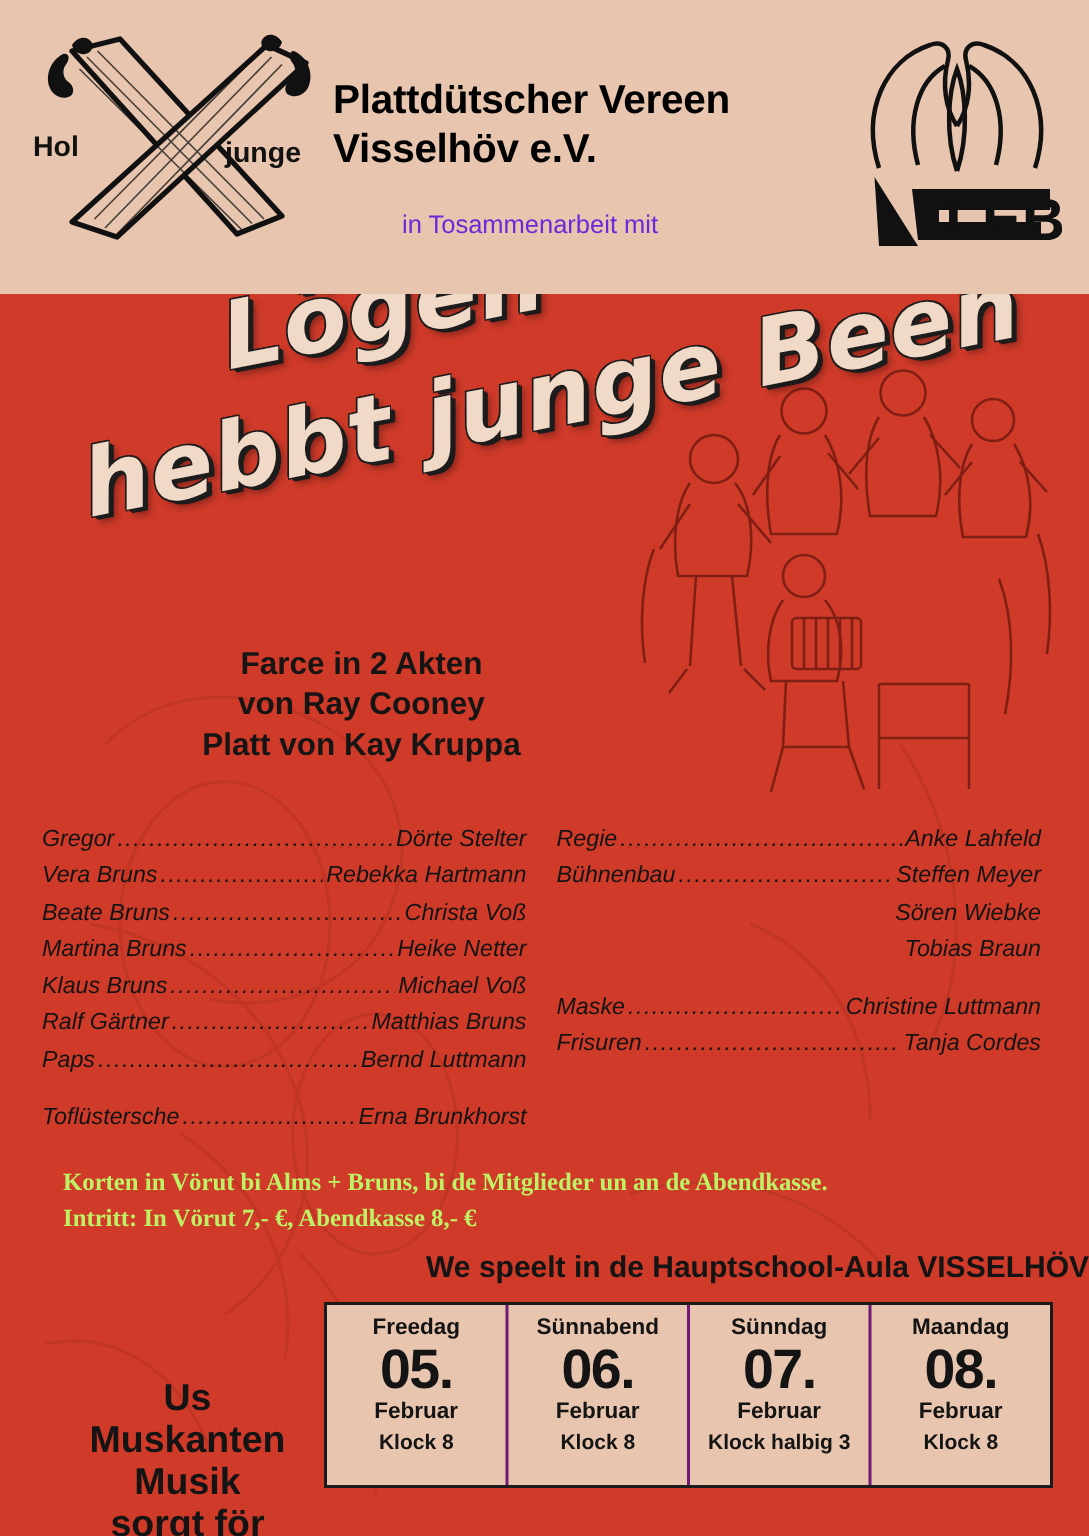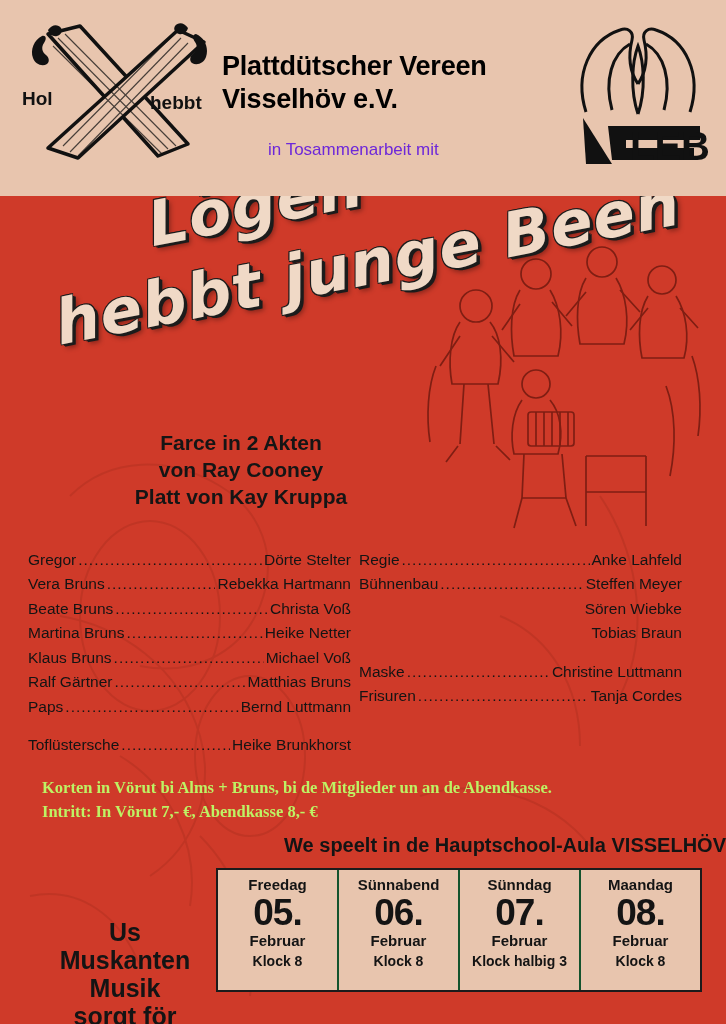--- a/index.html
+++ b/index.html
@@ -149,21 +149,22 @@
   .cast {
     position: absolute;
     top: 352px;
     left: 28px;
     width: 670px;
     color: #141414;
     font-size: 15.5px;
   }
   .cast-cols {
     display: flex;
-    gap: 8px;
+    gap: 20px;
+    font-style: italic;
   }
   .cast-col { width: 323px; }
   .cast-row {
     display: flex;
     align-items: baseline;
     white-space: nowrap;
     line-height: 1.58;
   }
   .cast-row .nm { flex: 0 0 auto; }
   .cast-row .dots {
@@ -229,21 +230,21 @@
     box-sizing: border-box;
   }
   .date-cell {
     flex: 1 1 0;
     text-align: center;
     padding: 6px 2px 4px;
     color: #141414;
     position: relative;
     box-sizing: border-box;
   }
-  .date-cell + .date-cell { border-left: 2px solid #14532d; }
+  .date-cell + .date-cell { border-left: 2px solid #701a75; }
   .date-day {
     font-weight: bold;
     font-size: 15px;
     margin-bottom: 1px;
     text-align: center;
   }
   .date-num {
     font-weight: bold;
     font-size: 37px;
     line-height: 1.05;
@@ -288,21 +289,21 @@
             <path d="M30 14 c4 -6 10 -6 13 -2 c2 3 0 7 -4 8 c-4 1 -8 -2 -9 -6 z"></path>
           </g>
 
           <g fill="#111">
             <path d="M178 18 c9 4 13 14 10 23 c-2 6 -9 9 -14 6 c-3 -2 -2 -7 1 -9 c4 -3 5 -8 2 -12 c-3 -4 -2 -8 1 -8 z"></path>
             <path d="M170 12 c-4 -6 -10 -6 -13 -2 c-2 3 0 7 4 8 c4 1 8 -2 9 -6 z"></path>
           </g>
         </svg>
       </div>
       <div class="hol-text">Hol</div>
-      <div class="fast-text">hebbt</div>
+      <div class="fast-text">junge</div>
 
       <div class="club-name">
         <div>Plattdütscher Vereen</div>
         <div>Visselhöv e.V.</div>
       </div>
 
       <div class="coop-line">in Tosammenarbeit mit</div>
 
       <div class="leb-logo">
         <svg width="140" height="160" viewBox="0 0 140 160" xmlns="http://www.w3.org/2000/svg">
@@ -425,21 +426,21 @@
           </div>
           <div class="cast-row">
             <span class="nm">Paps</span>
             <span class="dots">..........................................</span>
             <span class="val">Bernd Luttmann</span>
           </div>
           <div class="spacer-row"></div>
           <div class="cast-row">
             <span class="nm">Toflüstersche</span>
             <span class="dots">..........................................</span>
-            <span class="val">Heike Brunkhorst</span>
+            <span class="val">Erna Brunkhorst</span>
           </div>
         </div>
 
         <div class="cast-col">
           <div class="cast-row">
             <span class="nm">Regie</span>
             <span class="dots">..........................................</span>
             <span class="val">Anke Lahfeld</span>
           </div>
           <div class="cast-row">

